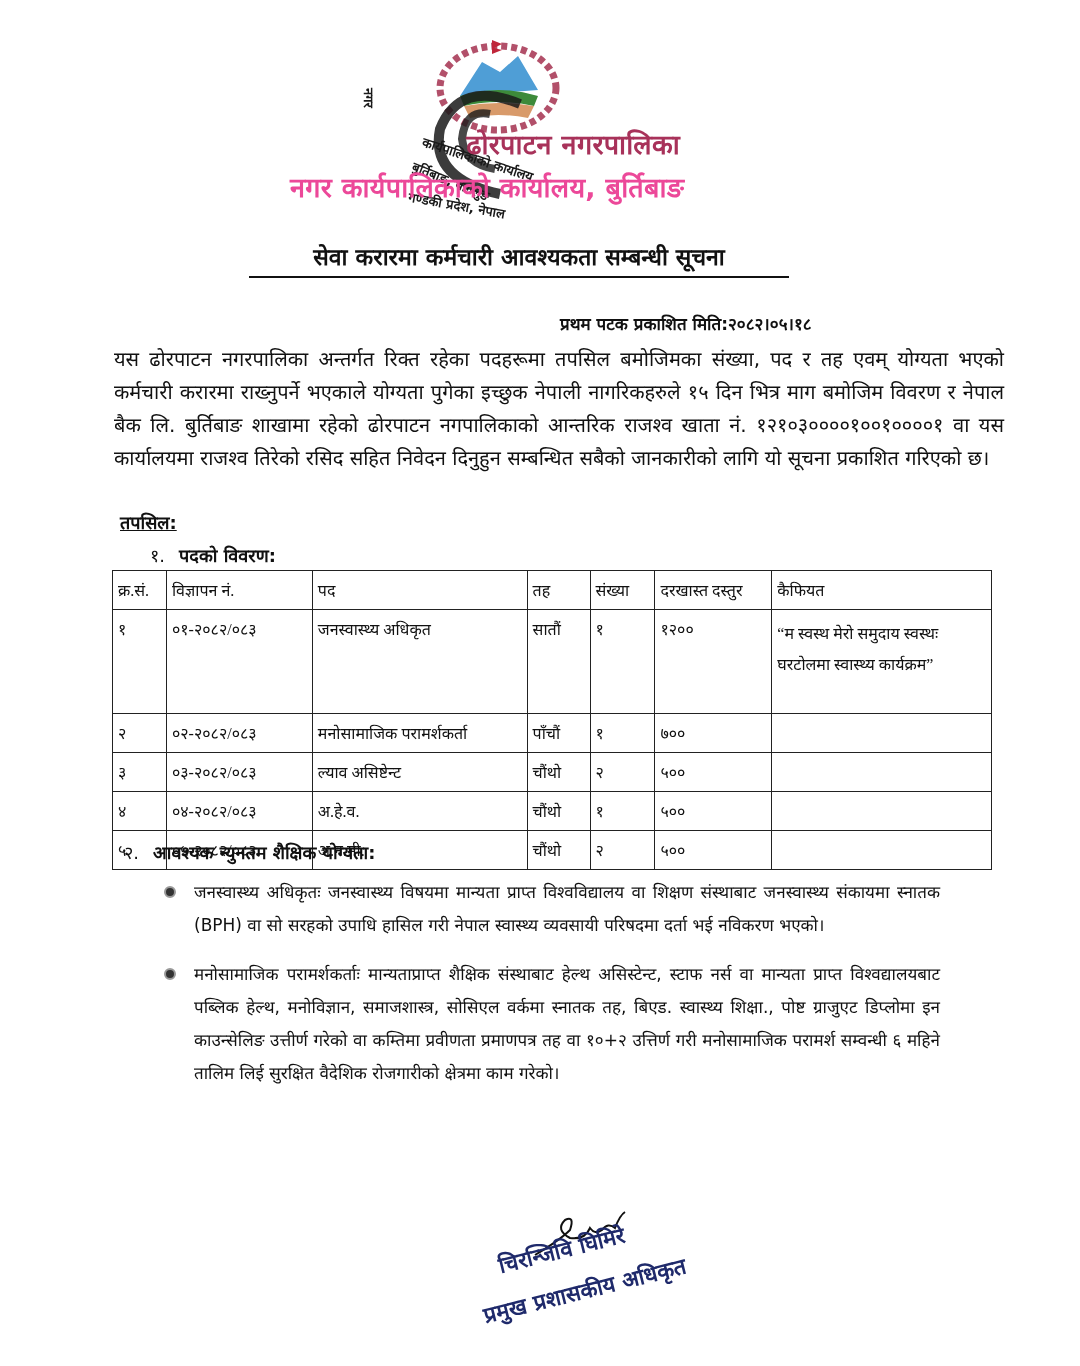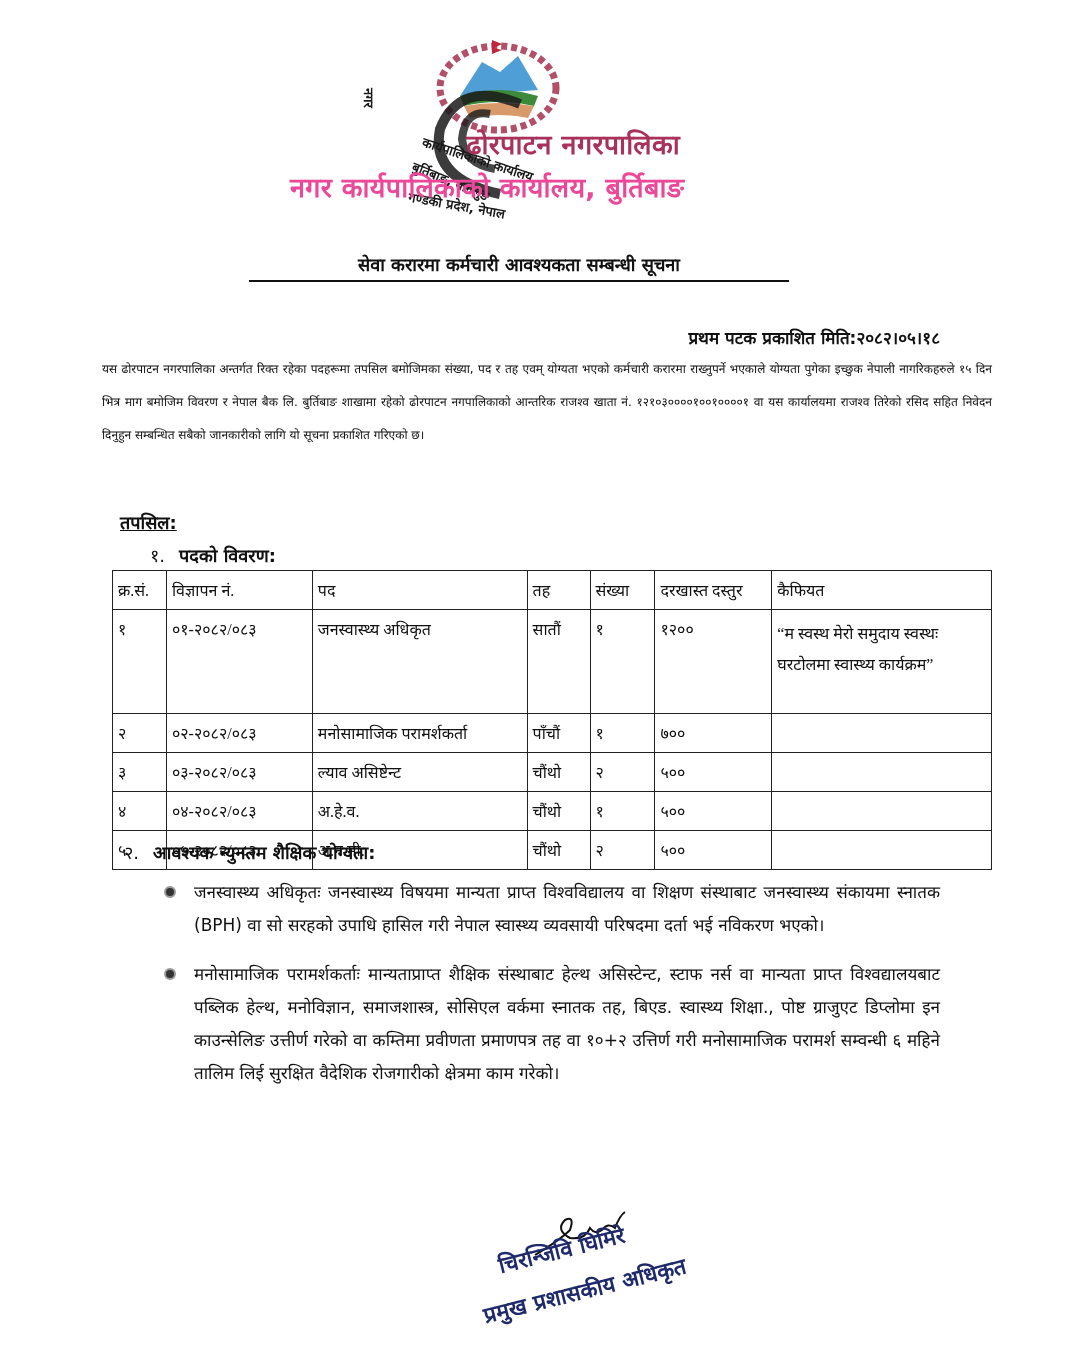--- a/index.html
+++ b/index.html
@@ -7,24 +7,24 @@
   body { position: relative; font-family: "DejaVu Sans", "Liberation Sans", sans-serif; color: #111; }
   .abs { position: absolute; }
 
   
   .logo { left: 430px; top: 38px; width: 136px; height: 96px; }
   .stamp { left: 370px; top: 84px; width: 190px; height: 145px; }
   .office-name { left: 380px; top: 125px; width: 300px; font-size: 27px; font-weight: bold; color: #a8325a; text-align: right; letter-spacing: 0.3px; }
   .office-sub { left: 290px; top: 168px; width: 450px; font-size: 27px; font-weight: bold; color: #ec4899; letter-spacing: 0.3px; }
   .stamp-text { font-size: 13px; font-weight: bold; color: #1a1a1a; white-space: nowrap; }
 
-  .notice-title { left: 249px; top: 252px; width: 540px; font-size: 18px; font-weight: bold; text-align: center; border-bottom: 2px solid #111; padding-bottom: 4px; }
-  .pub-date { left: 560px; top: 326px; width: 380px; font-size: 17px; font-weight: bold; text-align: right; }
+  .notice-title { left: 249px; top: 240px; width: 540px; font-size: 23px; font-weight: bold; text-align: center; border-bottom: 2px solid #111; padding-bottom: 4px; }
+  .pub-date { left: 560px; top: 312px; width: 380px; font-size: 17px; font-weight: bold; }
 
-  .body-para { left: 102px; top: 343px; width: 890px; font-size: 12px; line-height: 33px; text-align: justify; text-align-last: left; margin-top: 10px; }
+  .body-para { left: 114px; top: 343px; width: 890px; font-size: 20px; line-height: 33px; text-align: justify; text-align-last: left; }
 
   .tapasil { left: 120px; top: 510px; font-size: 18px; font-weight: bold; text-decoration: underline; }
   .sec1 { left: 150px; top: 543px; font-size: 18px; font-weight: bold; }
   .sec1 .num { font-weight: normal; margin-right: 14px; }
 
   table.posts { position: absolute; left: 112px; top: 570px; width: 880px; border-collapse: collapse; font-size: 16px; }
   table.posts th, table.posts td { border: 1.5px solid #222; padding: 8px 5px; vertical-align: top; text-align: left; font-weight: normal; font-family: Liberation Serif, serif; }
   table.posts th { height: 32px; }
   table.posts td { height: 32px; }
   table.posts tr.tall td { height: 104px; }

